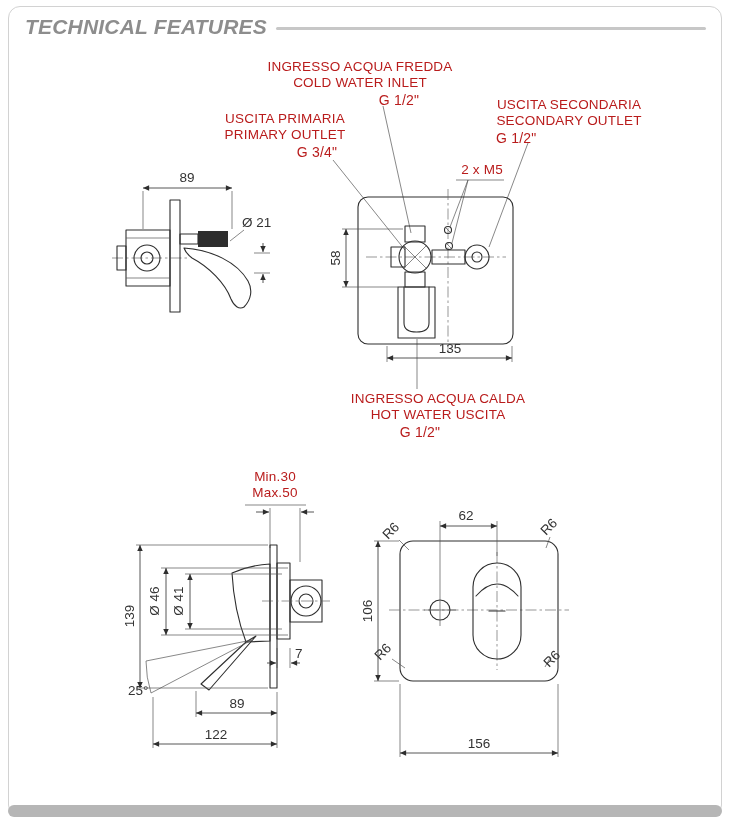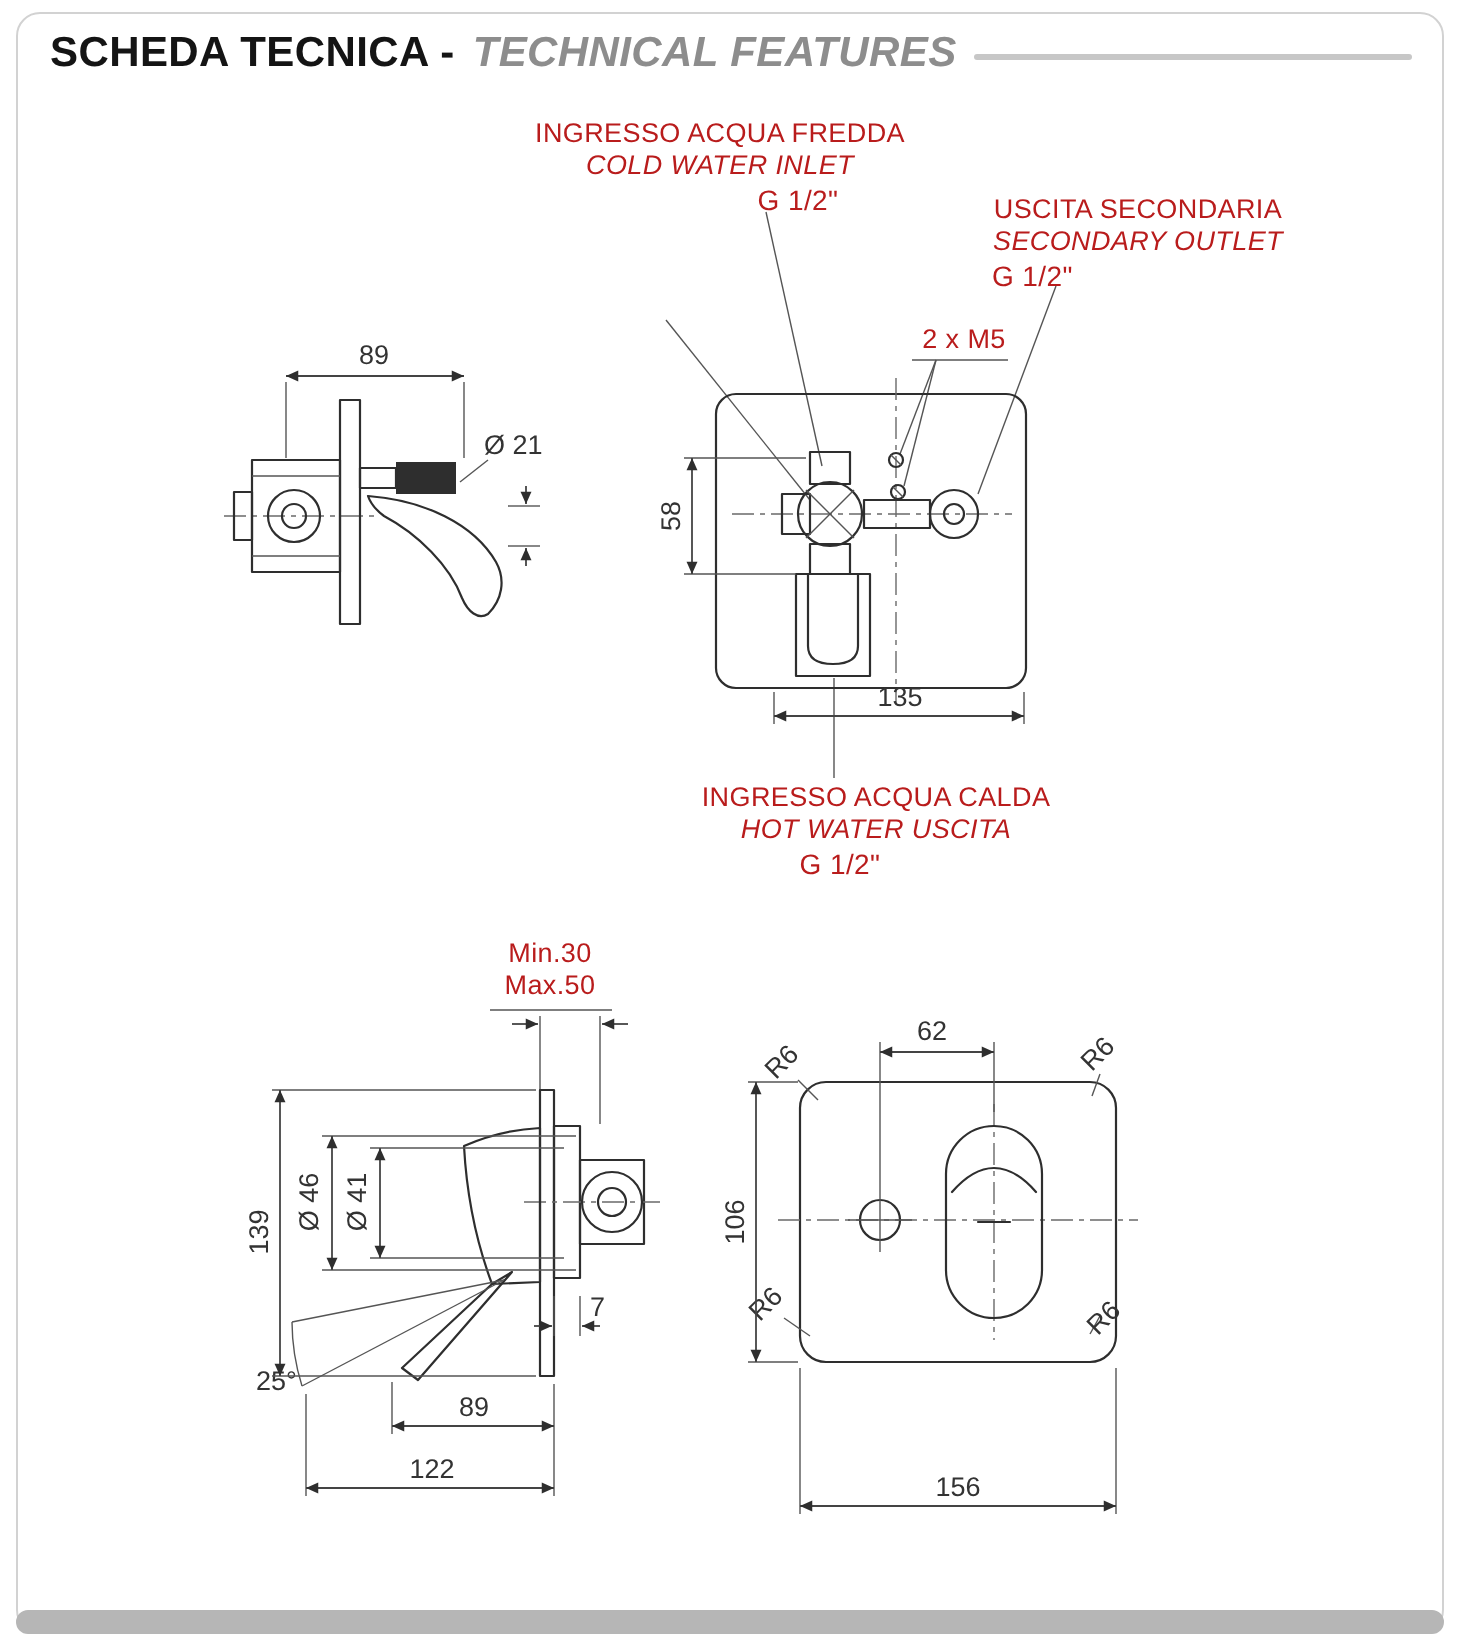--- a/index.html
+++ b/index.html
@@ -16,42 +16,41 @@
          display:flex; align-items:center; gap:9px; }
   .hdr-main { font-size:21px; font-weight:bold; color:#141414; letter-spacing:.2px; white-space:nowrap; }
   .hdr-sub  { font-size:21px; font-weight:bold; font-style:italic; color:#8d8d8d;
               letter-spacing:.2px; white-space:nowrap; }
   .hdr-rule { flex:1; height:3px; background:#c7c7c7; border-radius:2px; margin-top:2px; }
 
   .drawing { position:absolute; left:0; top:0; }
 
   .callout { position:absolute; text-align:center; font-size:13.5px; line-height:16px;
              color:#b91c1c; letter-spacing:.2px; }
-  .callout .en { font-style:italic; }
+  .callout .en { }
   .callout .g  { margin-top:1px; font-size:14px; }
   .callout.sec .g { text-align:left; padding-left:2px; }
 
   
   .s  { stroke:#2e2e2e; stroke-width:1.1; fill:none; stroke-linecap:round; stroke-linejoin:round; }
   .t  { stroke:#555555; stroke-width:.7; fill:none; }
   .d  { stroke:#444444; stroke-width:.9; fill:none; }
   .cl { stroke:#6a6a6a; stroke-width:.7; fill:none; stroke-dasharray:11 3 2.5 3; }
   .blk { fill:#2e2e2e; stroke:none; }
   .dimtxt { font-family:"Liberation Sans", sans-serif; font-size:13.5px; fill:#333333; stroke:none; }
 </style>
 </head>
 <body>
 
 <div class="page">
 
   <div class="frame"></div>
   <div class="footer-bar"></div>
 
   <header class="hdr">
-    <span class="hdr-main">SCHEDA TECNICA -</span>
     <span class="hdr-sub">TECHNICAL FEATURES</span>
     <span class="hdr-rule"></span>
   </header>
 
   <svg class="drawing" width="730" height="824" viewBox="0 0 730 824" xmlns="http://www.w3.org/2000/svg">
     <defs>
       <marker id="arr" viewBox="0 0 10 10" refX="9" refY="5" markerWidth="10" markerHeight="8" orient="auto-start-reverse">
         <path d="M0.5,1.2 L9,5 L0.5,8.8 Z" fill="#2e2e2e" stroke="none"></path>
       </marker>
     </defs>
@@ -231,20 +230,25 @@
       </g>
     </g>
   </svg>
 
   <div class="callout" style="left:238px; top:59px; width:244px;">
     <div>INGRESSO ACQUA FREDDA</div>
     <div class="en">COLD WATER INLET</div>
     <div class="g" style="margin-left:78px;">G 1/2"</div>
   </div>
 
+  <div class="callout" style="left:215px; top:111px; width:140px;">
+    <div>USCITA PRIMARIA</div>
+    <div class="en">PRIMARY OUTLET</div>
+    <div class="g" style="margin-left:64px;">G 3/4"</div>
+  </div>
 
   <div class="callout sec" style="left:494px; top:97px; width:150px;">
     <div>USCITA SECONDARIA</div>
     <div class="en">SECONDARY OUTLET</div>
     <div class="g">G 1/2"</div>
   </div>
 
   <div class="callout" style="left:452px; top:162px; width:60px;text-align:center;">
     <div>2 x M5</div>
   </div>

